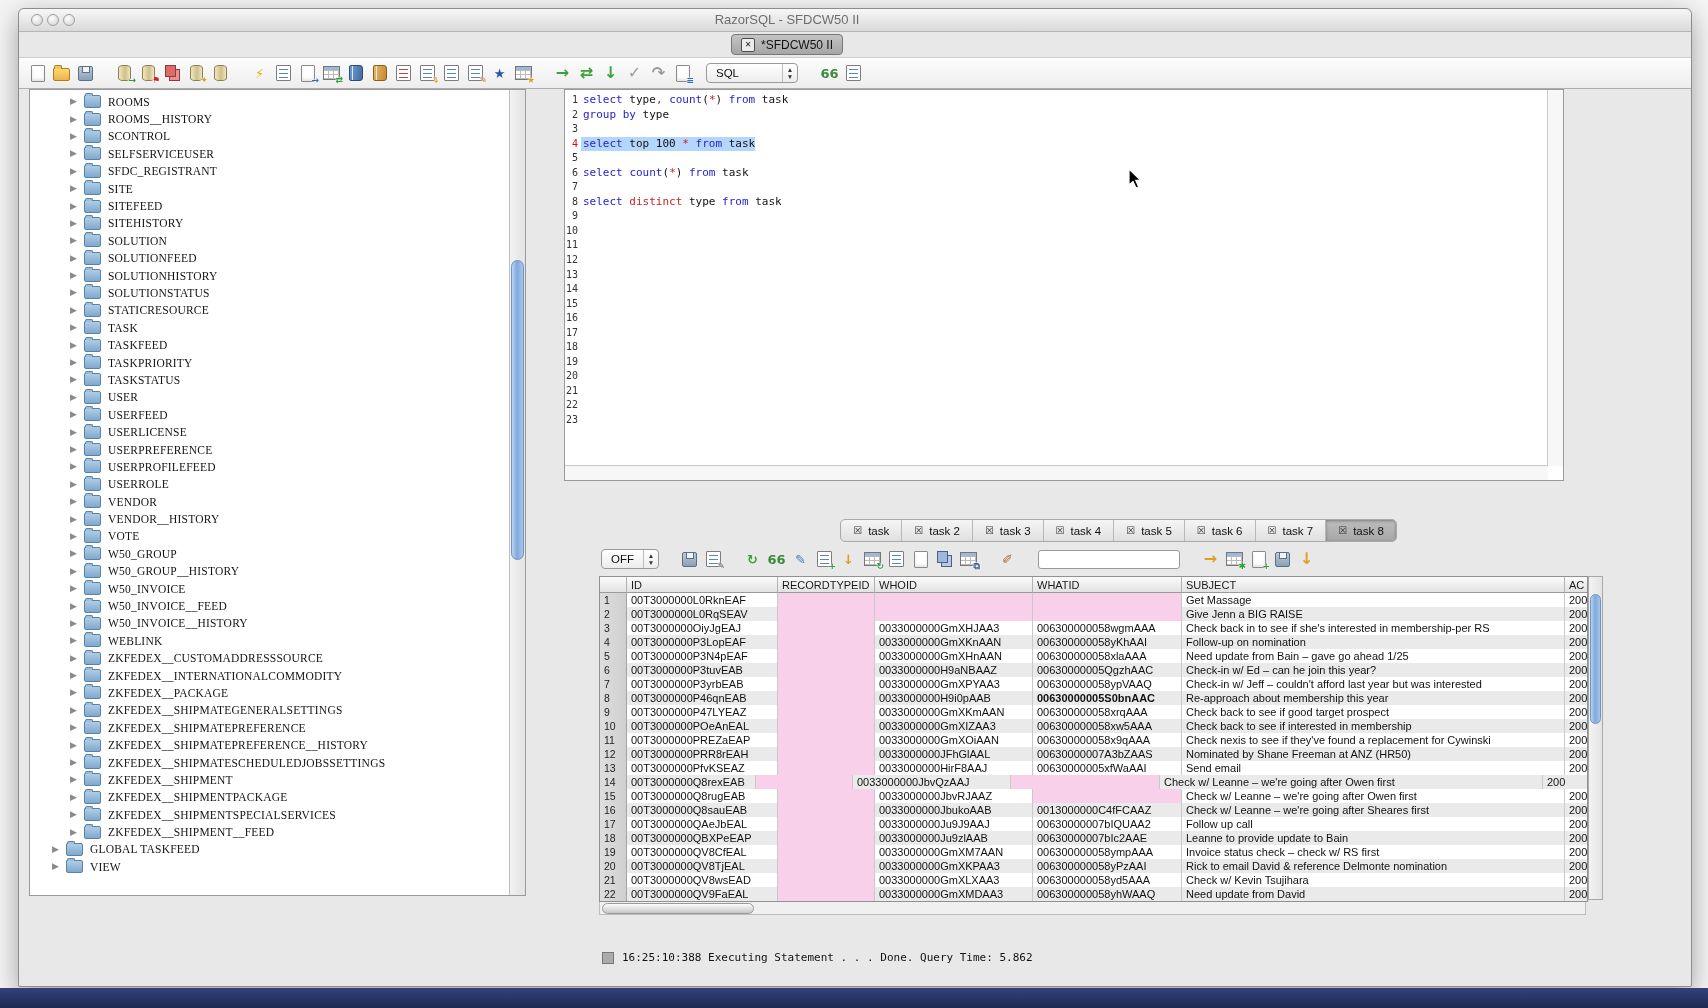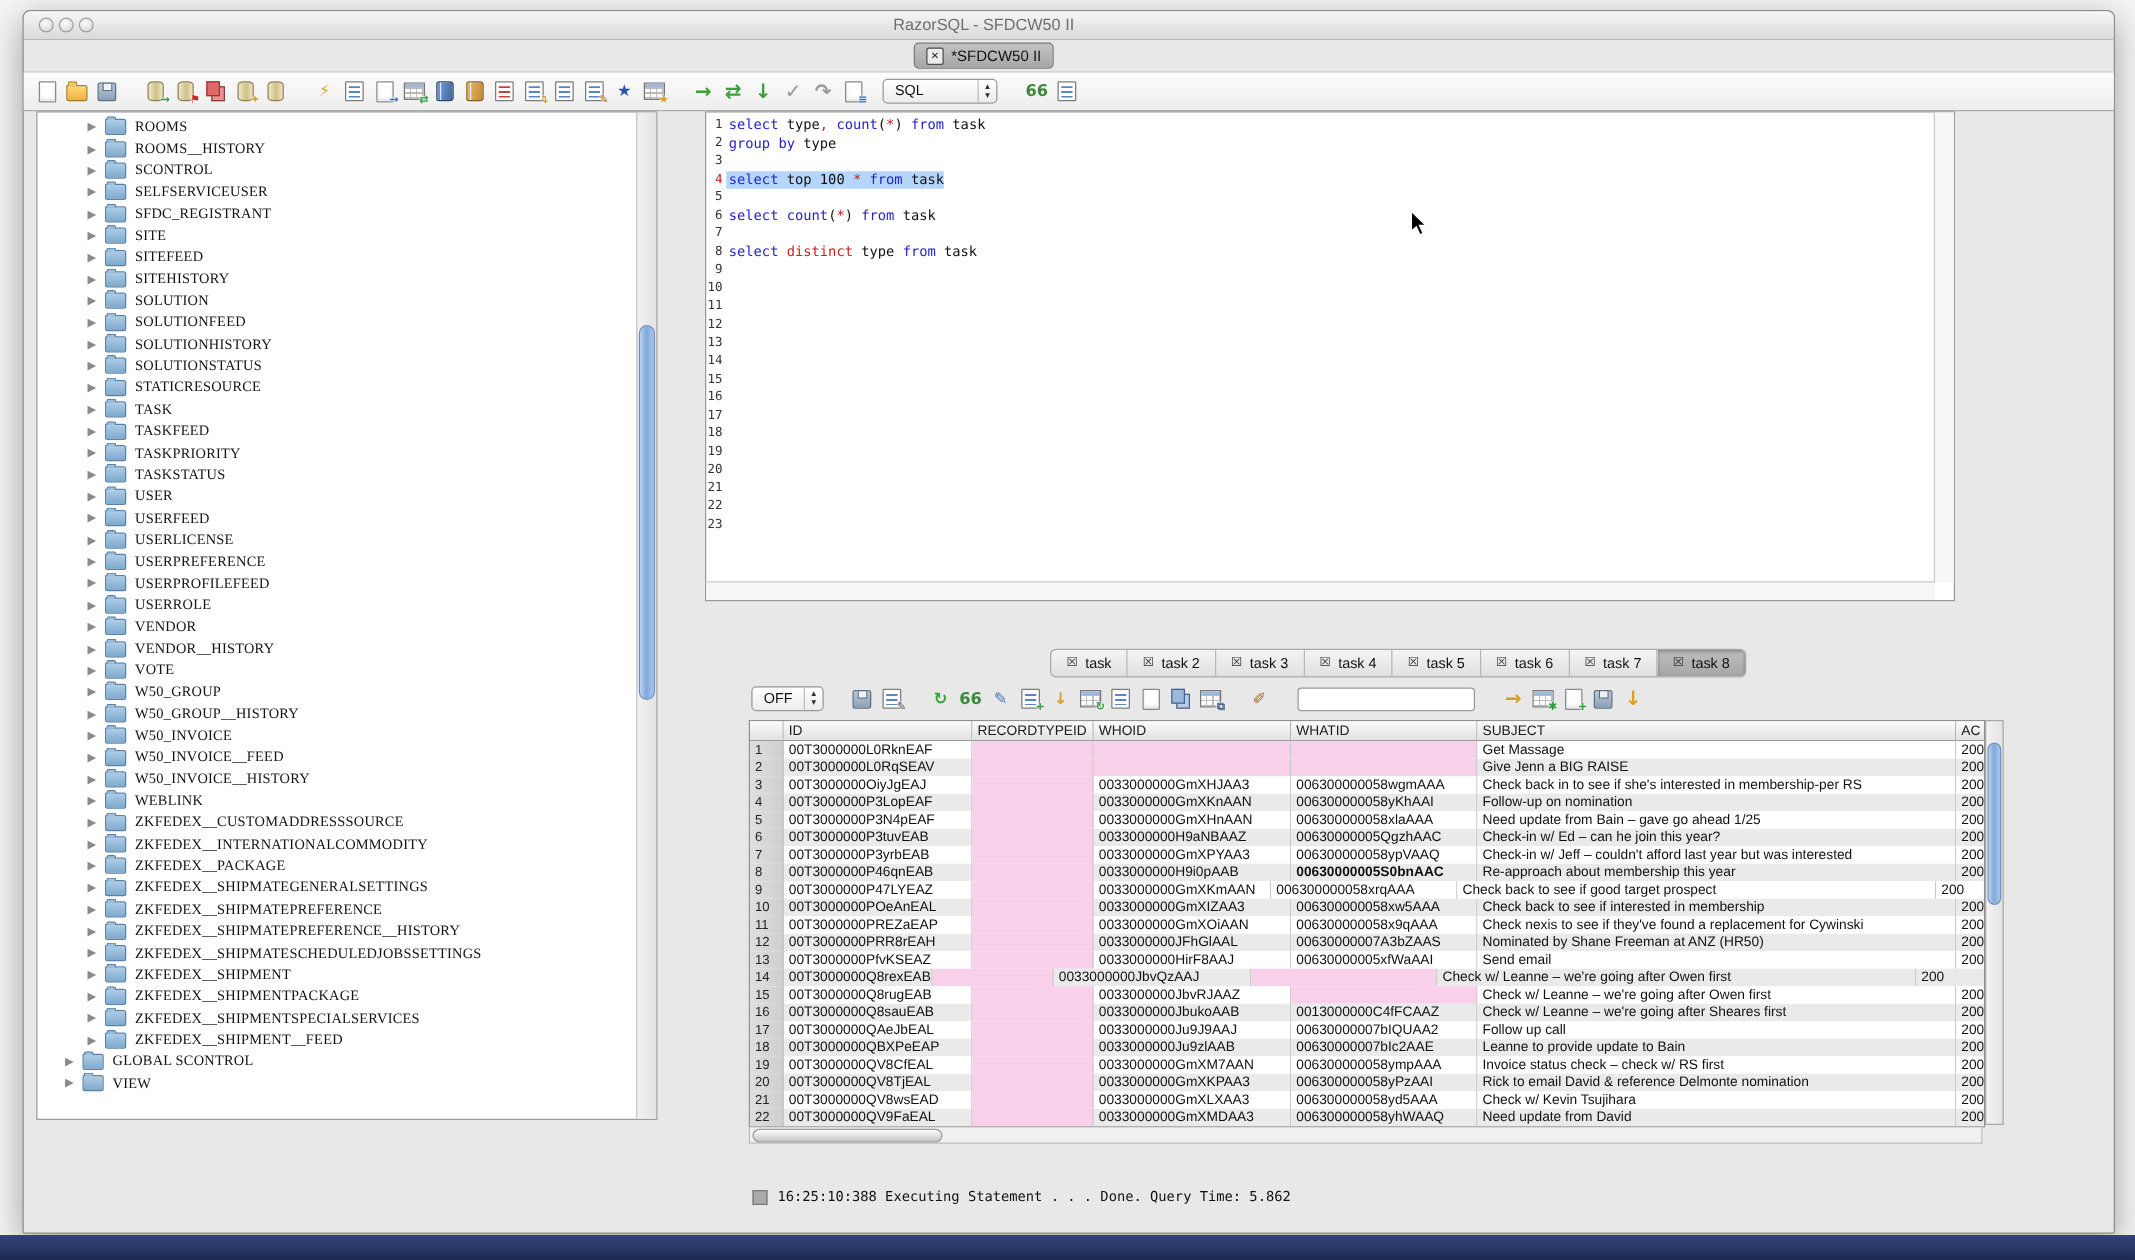--- a/index.html
+++ b/index.html
@@ -475,21 +475,21 @@
             <span class="lbl">ZKFEDEX__SHIPMENTSPECIALSERVICES</span>
           </div>
           <div class="trow" style="padding-left: 40px;">
             <span class="caret">▶</span>
             <span class="tfold"></span>
             <span class="lbl">ZKFEDEX__SHIPMENT__FEED</span>
           </div>
           <div class="trow" style="padding-left: 22px;">
             <span class="caret">▶</span>
             <span class="tfold"></span>
-            <span class="lbl">GLOBAL SCONTROL</span>
+            <span class="lbl">GLOBAL TASKFEED</span>
           </div>
           <div class="trow" style="padding-left: 22px;">
             <span class="caret">▶</span>
             <span class="tfold"></span>
             <span class="lbl">VIEW</span>
           </div>
         </div>
       <div class="treescroll">
         <div class="treethumb"></div>
       </div>
@@ -720,21 +720,21 @@
               <span class="gc null" style="width: 97px;"></span>
               <span class="gc" style="width: 158px;">0033000000H9i0pAAB</span>
               <span class="gc" style="width: 149px; font-weight: bold;">00630000005S0bnAAC</span>
               <span class="gc" style="width: 383px;">Re-approach about membership this year</span>
               <span class="gc" style="width: 120px;">200</span>
             </div>
             <div class="grow">
               <span class="gc rn" style="width: 27px;">9</span>
               <span class="gc" style="width: 151px;">00T3000000P47LYEAZ</span>
               <span class="gc null" style="width: 97px;"></span>
-              <span class="gc" style="width: 142px;">0033000000GmXKmAAN</span>
+              <span class="gc" style="width: 158px;">0033000000GmXKmAAN</span>
               <span class="gc" style="width: 149px;">006300000058xrqAAA</span>
               <span class="gc" style="width: 383px;">Check back to see if good target prospect</span>
               <span class="gc" style="width: 120px;">200</span>
             </div>
             <div class="grow alt">
               <span class="gc rn" style="width: 27px;">10</span>
               <span class="gc" style="width: 151px;">00T3000000POeAnEAL</span>
               <span class="gc null" style="width: 97px;"></span>
               <span class="gc" style="width: 158px;">0033000000GmXIZAA3</span>
               <span class="gc" style="width: 149px;">006300000058xw5AAA</span>
@@ -763,21 +763,21 @@
               <span class="gc rn" style="width: 27px;">13</span>
               <span class="gc" style="width: 151px;">00T3000000PfvKSEAZ</span>
               <span class="gc null" style="width: 97px;"></span>
               <span class="gc" style="width: 158px;">0033000000HirF8AAJ</span>
               <span class="gc" style="width: 149px;">00630000005xfWaAAI</span>
               <span class="gc" style="width: 383px;">Send email</span>
               <span class="gc" style="width: 120px;">200</span>
             </div>
             <div class="grow alt">
               <span class="gc rn" style="width: 27px;">14</span>
-              <span class="gc" style="width: 119px;">00T3000000Q8rexEAB</span>
+              <span class="gc" style="width: 129px;">00T3000000Q8rexEAB</span>
               <span class="gc null" style="width: 97px;"></span>
               <span class="gc" style="width: 158px;">0033000000JbvQzAAJ</span>
               <span class="gc null" style="width: 149px;"></span>
               <span class="gc" style="width: 383px;">Check w/ Leanne – we're going after Owen first</span>
               <span class="gc" style="width: 120px;">200</span>
             </div>
             <div class="grow">
               <span class="gc rn" style="width: 27px;">15</span>
               <span class="gc" style="width: 151px;">00T3000000Q8rugEAB</span>
               <span class="gc null" style="width: 97px;"></span>

